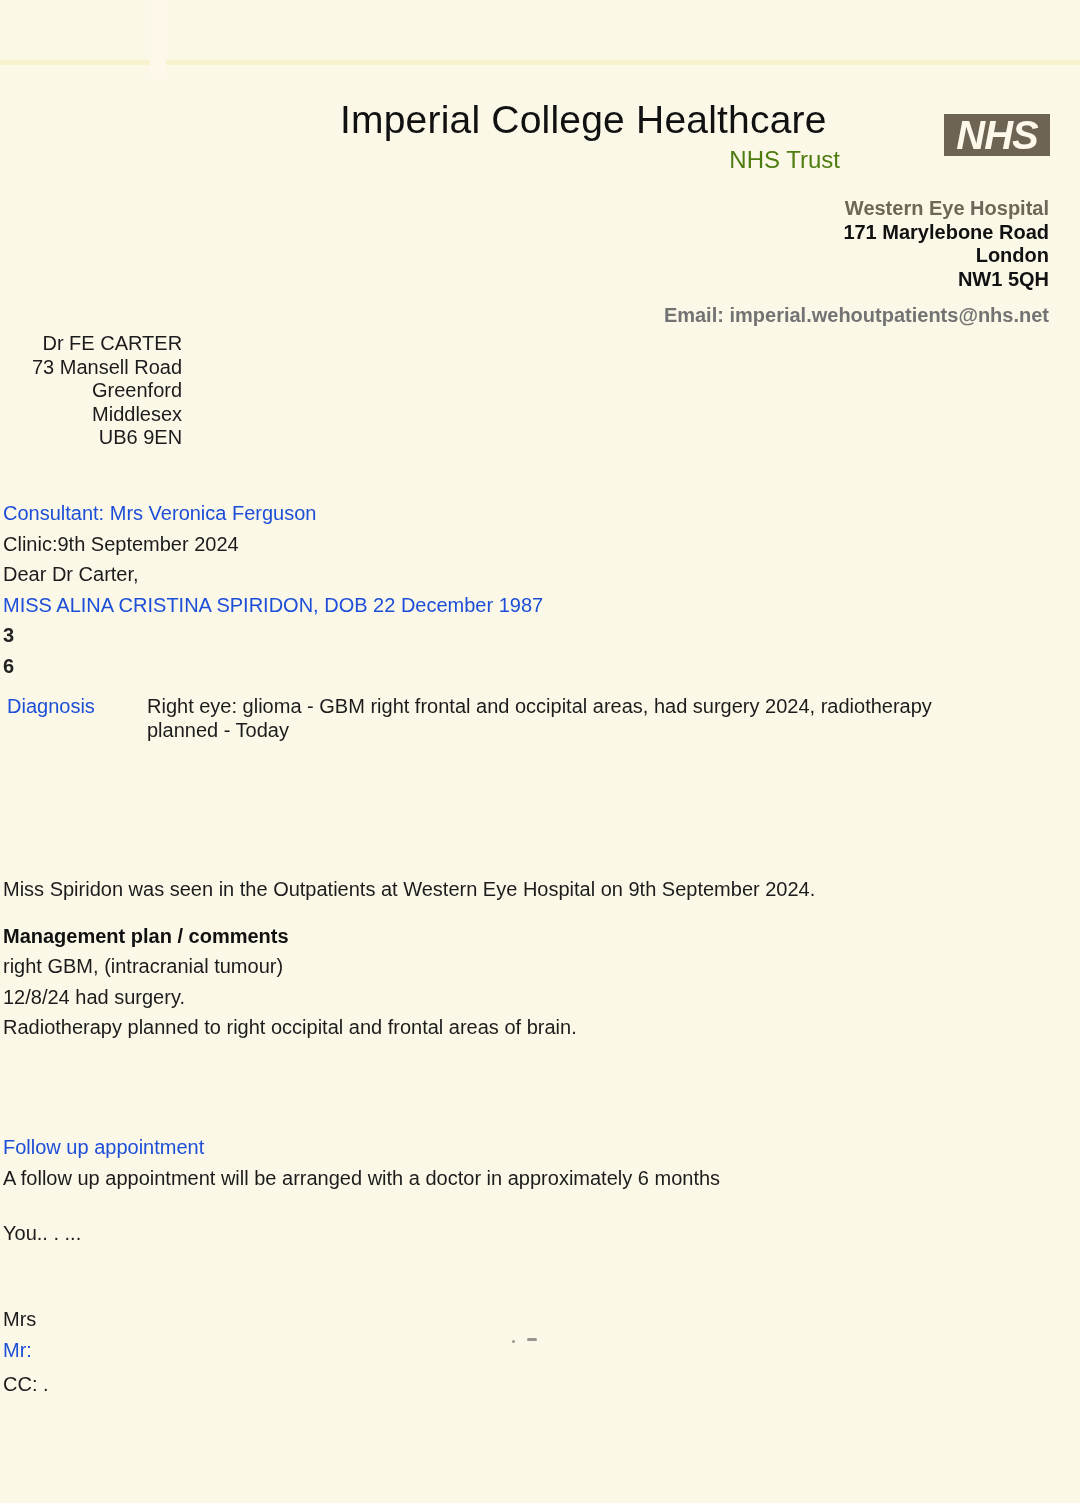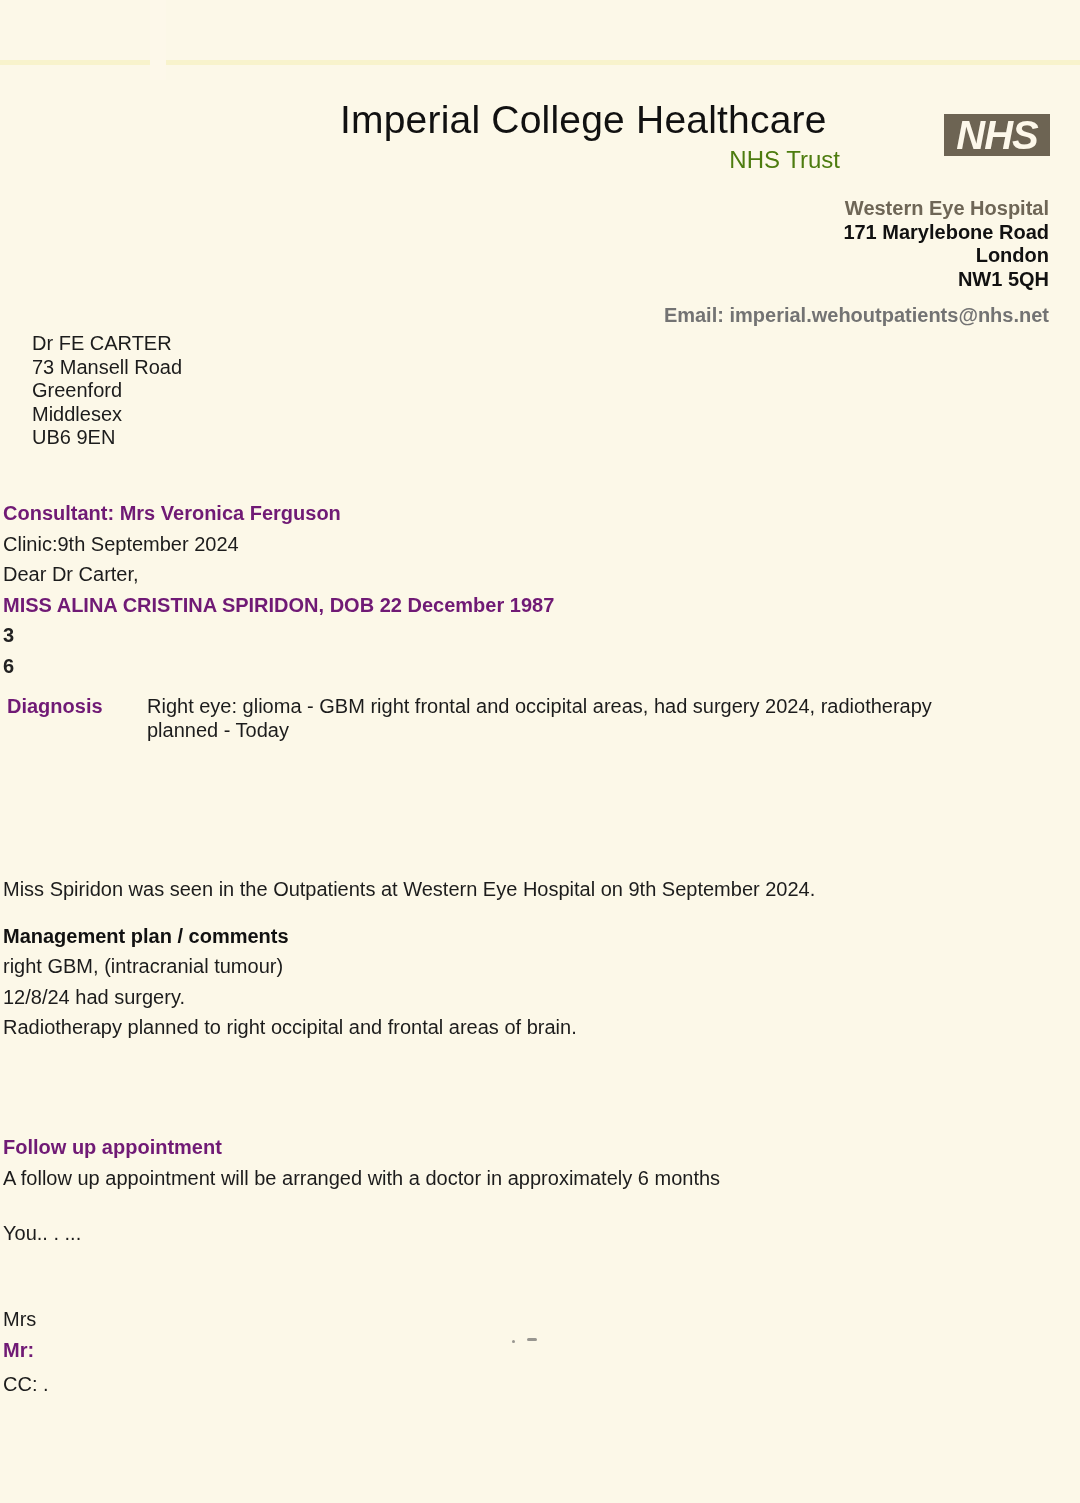--- a/index.html
+++ b/index.html
@@ -71,28 +71,29 @@
     font-size: 20px;
     color: #737373;
     text-align: right;
   }
   .recipient {
     position: absolute;
     left: 32px; top: 332px;
     font-size: 20px;
     line-height: 23.5px;
     color: #1c1c1c;
+    text-align: right;
   }
   .meta-block {
     position: absolute;
     left: 3px; top: 498px;
     font-size: 20px;
     line-height: 30.5px;
   }
-  .bold { font-weight: bold; color: #701a75; }
+  .bold { font-weight: normal; color: #1d4ed8; }
   .redacted-fragment { color: #222; font-weight: bold; }
   .dx-table {
     position: absolute;
     left: 7px; top: 695px;
     font-size: 20px;
     line-height: 23.5px;
     border-collapse: collapse;
   }
   .dx-table td { vertical-align: top; padding: 0 0 6px 0; }
   .dx-table td.label-cell { width: 140px; }

